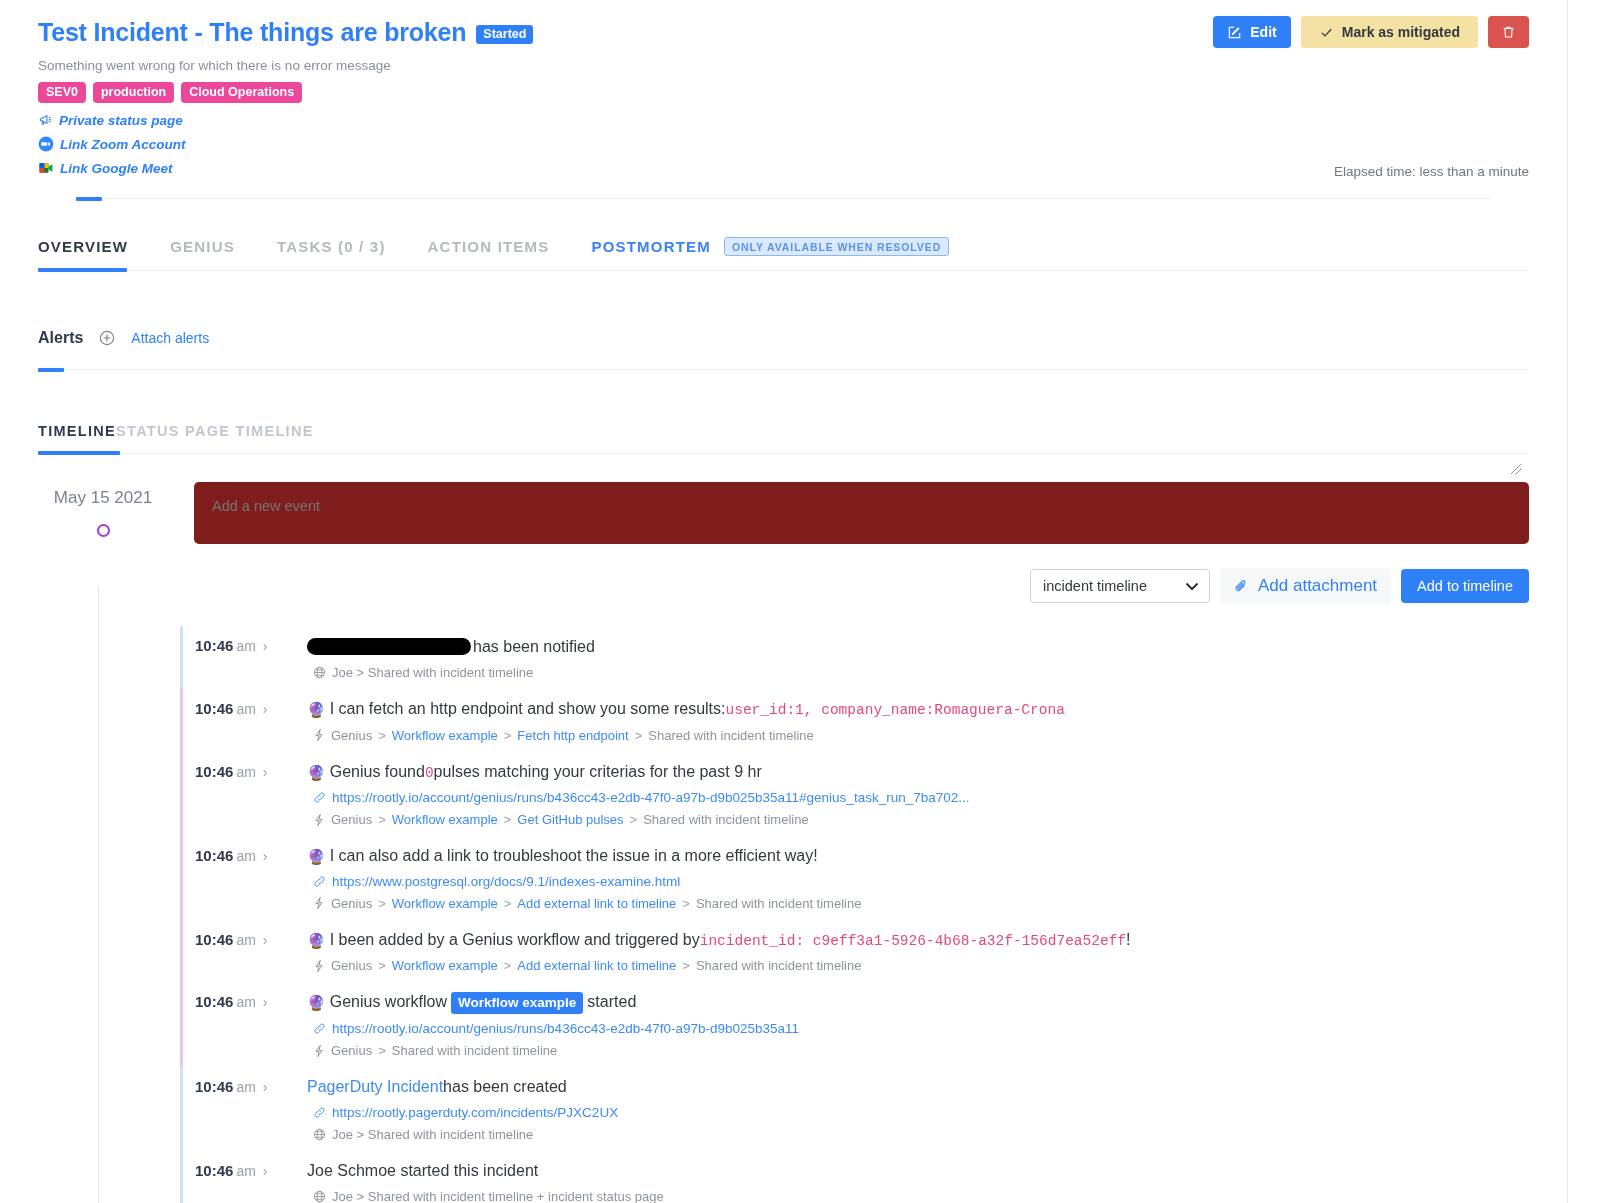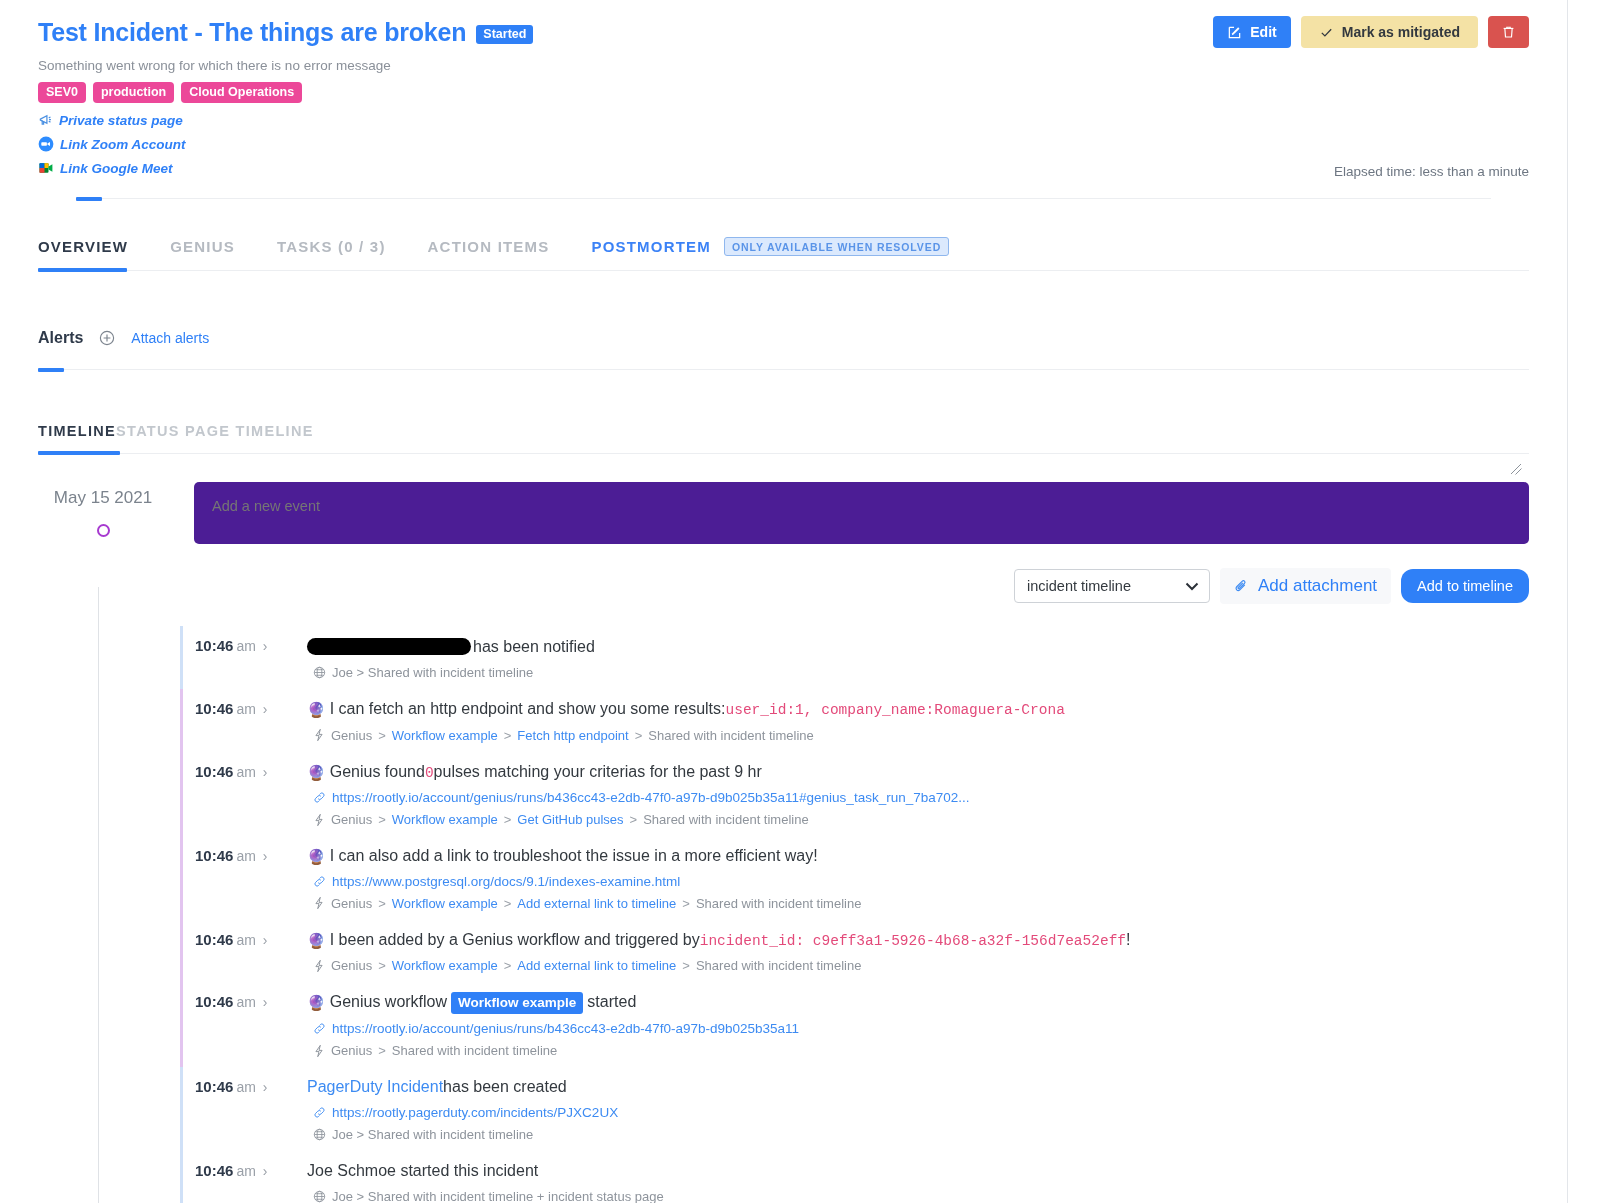--- a/index.html
+++ b/index.html
@@ -150,56 +150,56 @@
     padding-top: 6px; position: relative;
   }
   .tl-date { font-size: 17px; color: #7b838d; }
   .tl-dot {
     width: 13px; height: 13px; border-radius: 50%;
     border: 2.5px solid #a73ad0; margin: 16px auto 0 auto; background: #fff;
   }
   .tl-input-col { flex: 1; padding-right: 38px; }
   .tl-textarea {
     width: 100%; height: 62px;
-    background: #4c1d95; border: none; border-radius: 5px;
+    background: #7f1d1d; border: none; border-radius: 5px;
     padding: 16px 18px; font-size: 14.5px; color: #a8aab3;
     font-family: "Liberation Sans", sans-serif;
     resize: none; outline: none;
     position: relative;
   }
   .resize-grip {
     position: absolute; right: 44px; margin-top: -20px;
     width: 14px; height: 14px; pointer-events: none;
   }
 
   .tl-controls {
     display: flex; align-items: center; justify-content: flex-end;
     gap: 10px; margin-top: 20px; padding-right: 38px;
   }
   .tl-select {
     appearance: none;
-    width: 196px; padding: 8px 30px 8px 12px;
+    width: 180px; padding: 8px 30px 8px 12px;
     font-size: 14.5px; color: #33393f;
     border: 1px solid #ced2d7; border-radius: 4px; background: #fff;
     font-family: "Liberation Sans", sans-serif;
     cursor: pointer;
   }
   .select-wrap { position: relative; display: inline-flex; }
   .select-caret {
     position: absolute; right: 11px; top: 50%; transform: translateY(-50%);
     pointer-events: none;
   }
   .btn-attach {
     display: inline-flex; align-items: center; gap: 9px;
     background: #f7f8fa; border: none; border-radius: 4px;
     color: #2f80f7; font-size: 17px; padding: 8px 14px; cursor: pointer;
     font-family: "Liberation Sans", sans-serif;
   }
   .btn-addtl {
-    background: #2f80f7; color: #fff; border: none; border-radius: 12px;
+    background: #2f80f7; color: #fff; border: none; border-radius: 4px;
     font-size: 14.5px; padding: 9px 16px; cursor: pointer;
     font-family: "Liberation Sans", sans-serif;
   }
 
   
   .tl-rail {
     position: absolute; left: 98px; top: 105px; bottom: 0;
     width: 1px; background: #dfe2e6;
   }
 

